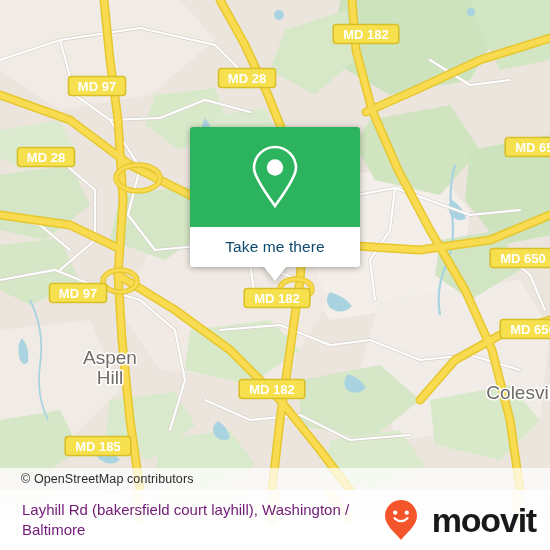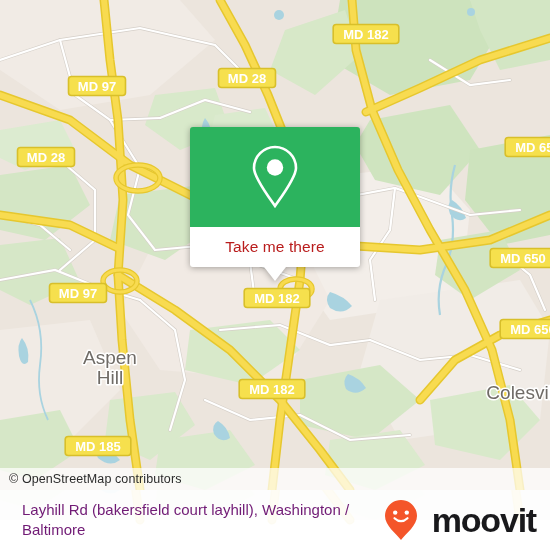--- a/index.html
+++ b/index.html
@@ -32,21 +32,21 @@
   .osm-attrib {
     position: absolute;
     left: 0;
     bottom: 0;
     width: 100%;
     height: 22px;
     line-height: 22px;
     background: rgba(255,255,255,0.72);
     color: #2b2b2b;
     font-size: 12.5px;
-    padding-left: 9px;
+    padding-left: 21px;
     box-sizing: border-box;
     letter-spacing: 0.1px;
     white-space: nowrap;
   }
 
   
   #card {
     position: absolute;
     left: 190px;
     top: 127px;
@@ -65,21 +65,21 @@
     background: #ffffff;
     height: 40px;
     border-radius: 0 0 3px 3px;
     display: flex;
     align-items: center;
     justify-content: center;
     position: relative;
   }
   #card-label {
     font-size: 15.5px;
-    color: #b91c1c;
+    color: #0c4a6e;
     letter-spacing: 0.1px;
   }
   #card-tail {
     position: absolute;
     left: 50%;
     top: 100%;
     margin-left: -11px;
     width: 0; height: 0;
     border-left: 11px solid transparent;
     border-right: 11px solid transparent;

